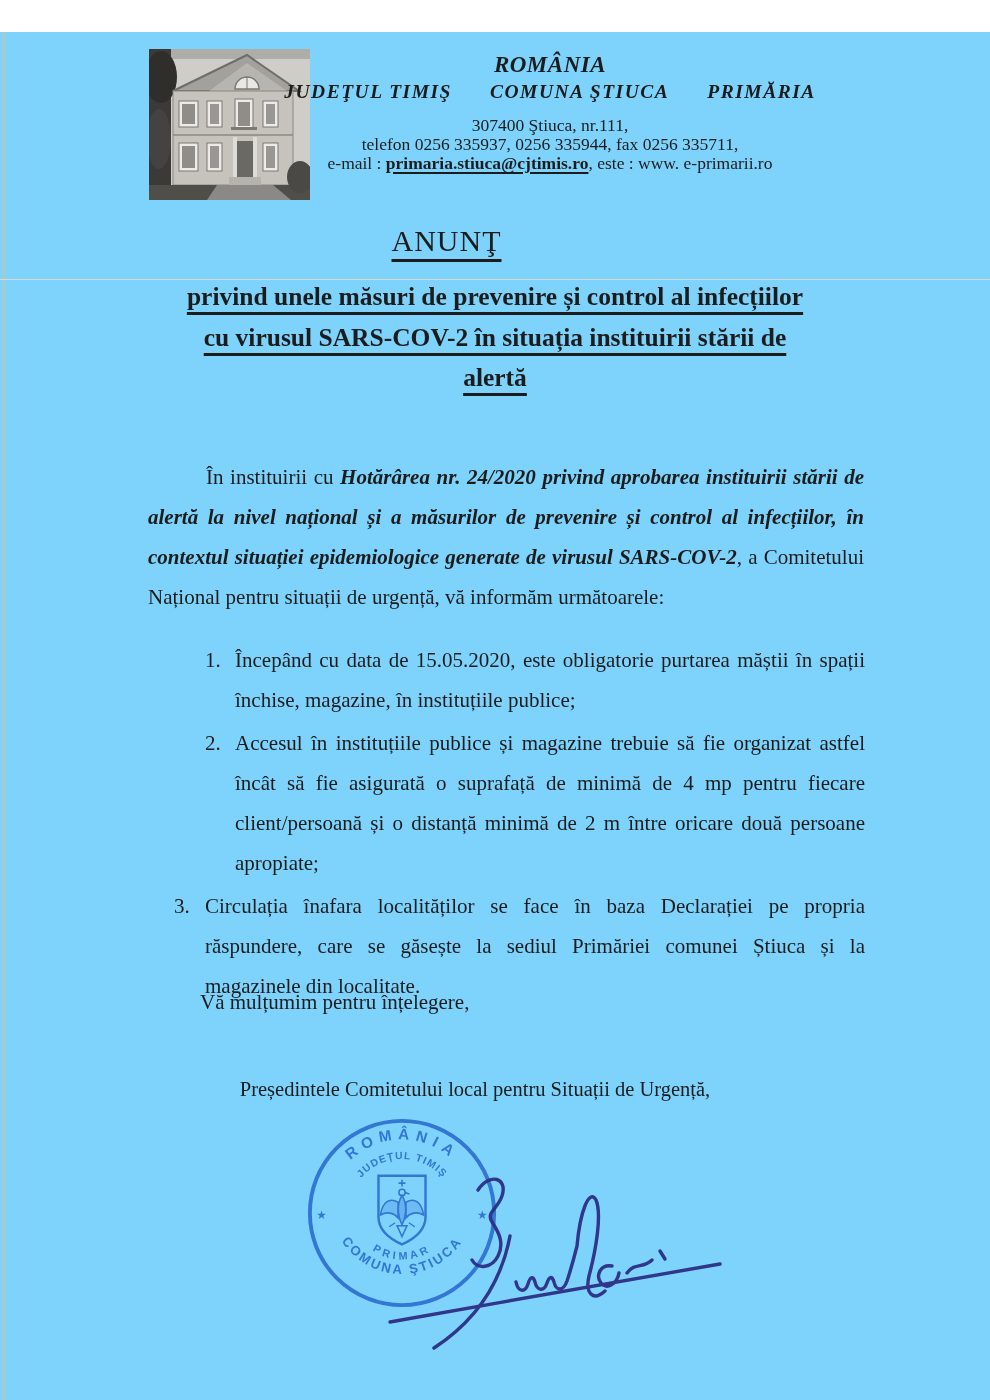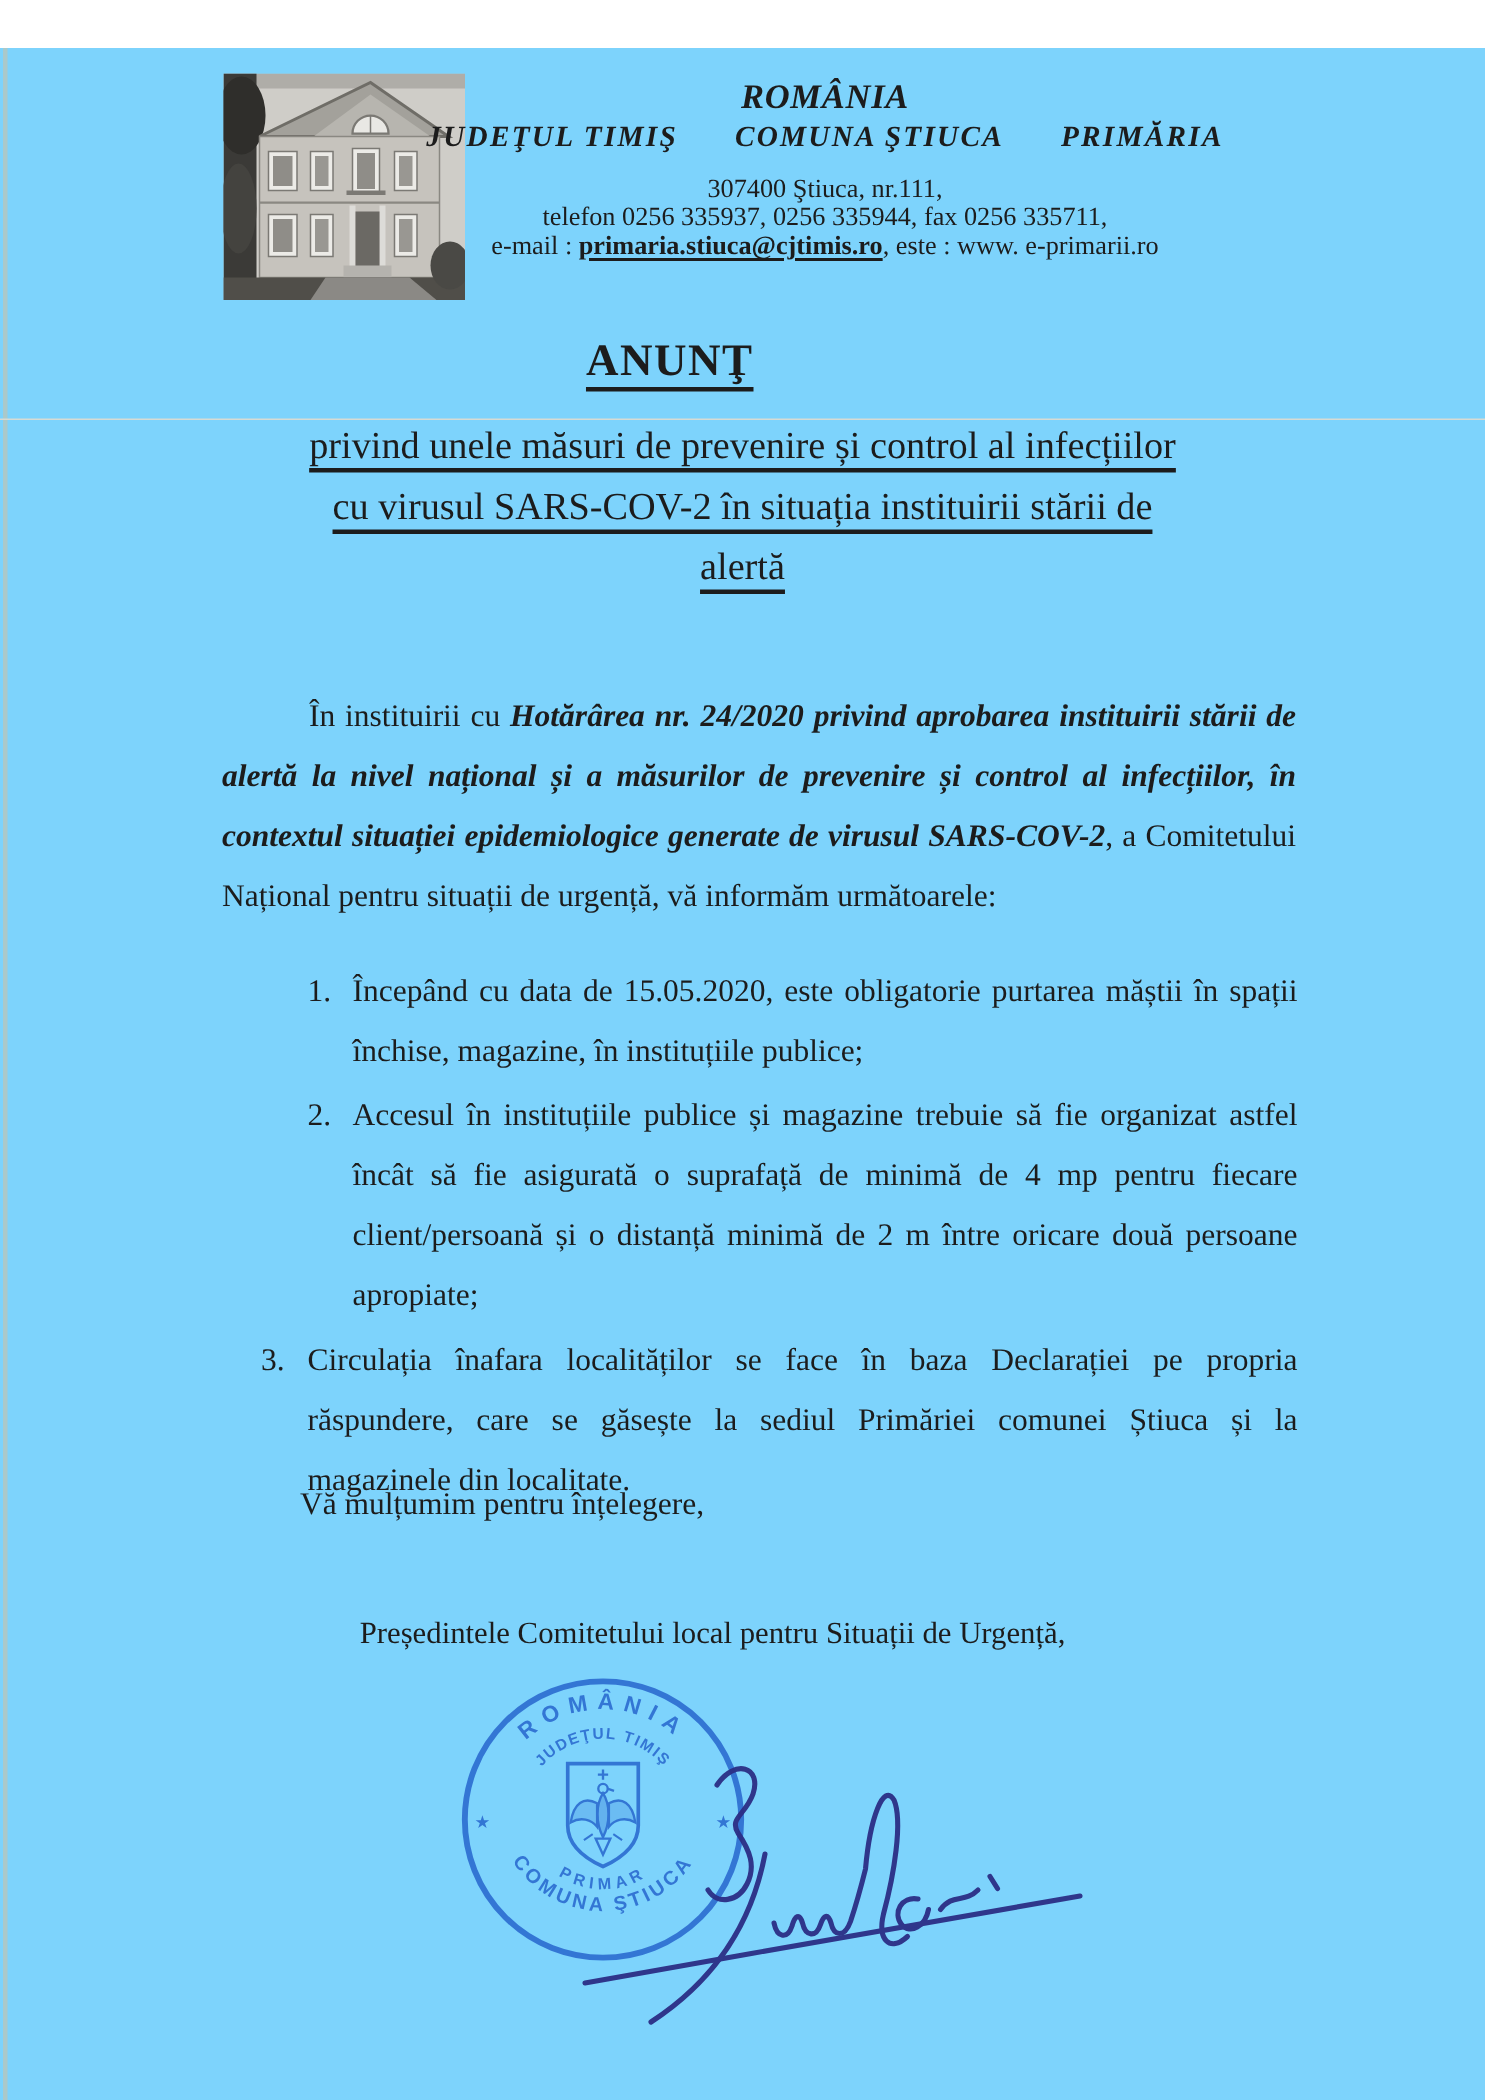--- a/index.html
+++ b/index.html
@@ -20,24 +20,24 @@
   .logo{position:absolute;left:149px;top:17px;width:161px;height:151px;}
   .head-text{position:absolute;left:280px;top:20px;width:540px;text-align:center;}
   .country{font-size:23px;font-weight:bold;font-style:italic;letter-spacing:.5px;}
   .orgline{margin-top:3px;font-size:19.5px;font-weight:bold;font-style:italic;letter-spacing:1.5px;
            display:flex;justify-content:center;gap:38px;white-space:nowrap;}
   .addr-block{margin-top:13px;font-size:17.5px;line-height:19px;}
   .email{font-weight:bold;text-decoration:underline;text-decoration-thickness:1.5px;text-underline-offset:3px;color:#1c1c1c;text-align:center;}
 
   
   .doc-title{position:absolute;left:0;top:192px;width:893px;text-align:center;
-    font-size:30px;font-weight:bold;letter-spacing:1px;
+    font-size:30px;font-weight:normal;letter-spacing:1px;
     text-decoration:underline;text-decoration-thickness:3px;text-underline-offset:8px;}
   .subtitle{position:absolute;left:0;top:252px;width:990px;text-align:center;
-    font-size:25.5px;font-weight:normal;line-height:1;}
+    font-size:25.5px;font-weight:bold;line-height:1;}
   .subtitle-line{display:block;margin-bottom:15px;}
   .subtitle-line > span{
     text-decoration:underline;text-decoration-thickness:2.5px;text-underline-offset:7px;}
 
   
   .intro{position:absolute;left:148px;top:404px;width:716px;
     font-size:21px;line-height:40px;text-align:justify;text-indent:58px;}
   .intro .emph{font-weight:bold;font-style:italic;}
 
   .num-list{position:absolute;left:205px;top:608px;width:660px;}

